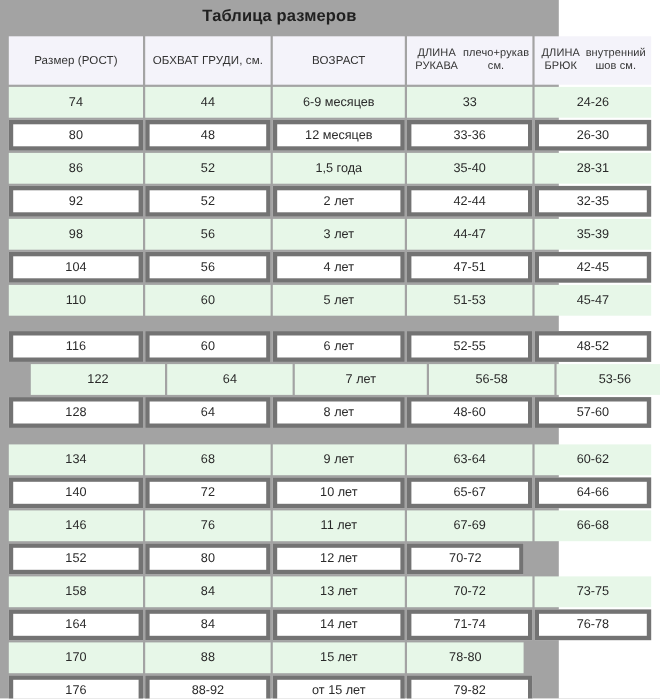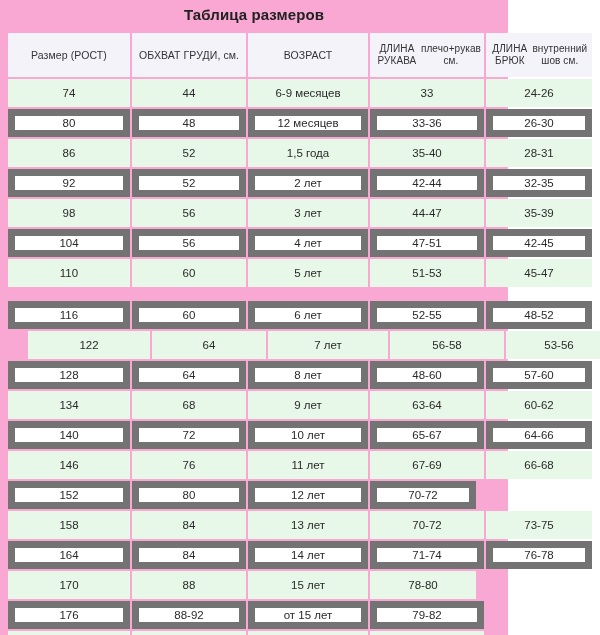--- a/index.html
+++ b/index.html
@@ -14,21 +14,21 @@
     font-family: "Liberation Sans", "DejaVu Sans", sans-serif;
     -webkit-font-smoothing: antialiased;
     overflow: hidden;
   }
 
   #page {
     width: 508px;
     height: 635px;
     position: relative;
     box-sizing: border-box;
-    background: #f9a8d4;
+    background: #a3a3a3;
   }
 
   
   .title {
     text-align: center;
     font-size: 15px;
     font-weight: bold;
     color: #212121;
     letter-spacing: 0.1px;
     padding-top: 5px;
@@ -95,21 +95,21 @@
 
   
   .body-row .cell {
     height: 28px;
   }
   .body-row.green .cell {
     background: #e7f7e8;
   }
   .body-row.white .cell {
     background: #ffffff;
-    border: 7px solid #737373;
+    border: 4px solid #737373;
   }
   
   .body-row .cell.blank {
     background: transparent !important;
     border: none !important;
   }
 </style>
 </head>
 <body>
 
@@ -194,21 +194,21 @@
           <div class="cell c3">52-55</div>
           <div class="cell c4">48-52</div>
         </div>
         <div class="row body-row green" style="margin-bottom: 2px; padding-left: 20px;">
           <div class="cell c0">122</div>
           <div class="cell c1">64</div>
           <div class="cell c2">7 лет</div>
           <div class="cell c3">56-58</div>
           <div class="cell c4">53-56</div>
         </div>
-        <div class="row body-row white" style="margin-bottom: 2px;">
+        <div class="row body-row white" style="margin-bottom: 15px;">
           <div class="cell c0">128</div>
           <div class="cell c1">64</div>
           <div class="cell c2">8 лет</div>
           <div class="cell c3">48-60</div>
           <div class="cell c4">57-60</div>
         </div>
         <div class="row body-row green" style="margin-bottom: 2px;">
           <div class="cell c0">134</div>
           <div class="cell c1">68</div>
           <div class="cell c2">9 лет</div>

